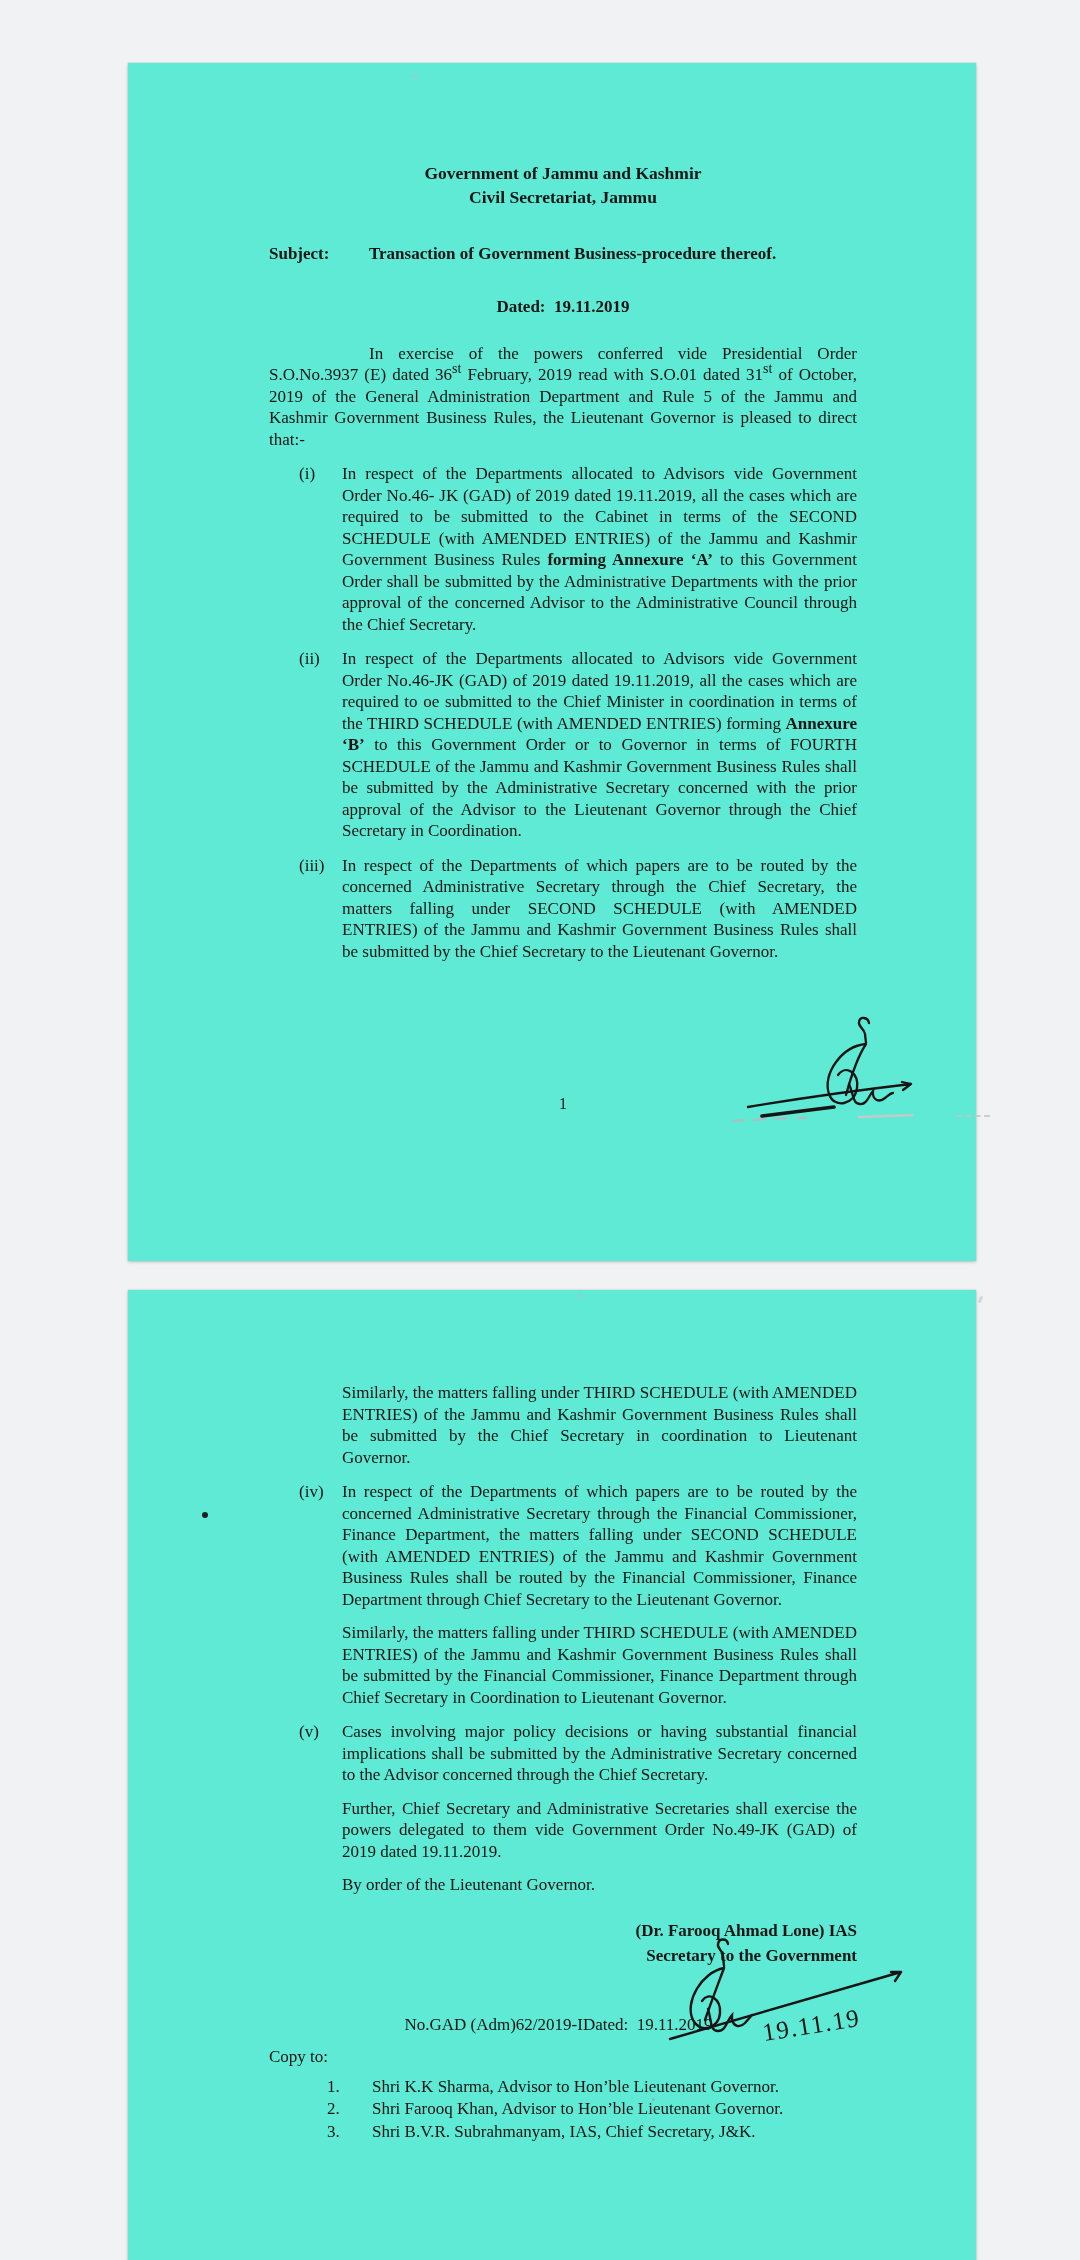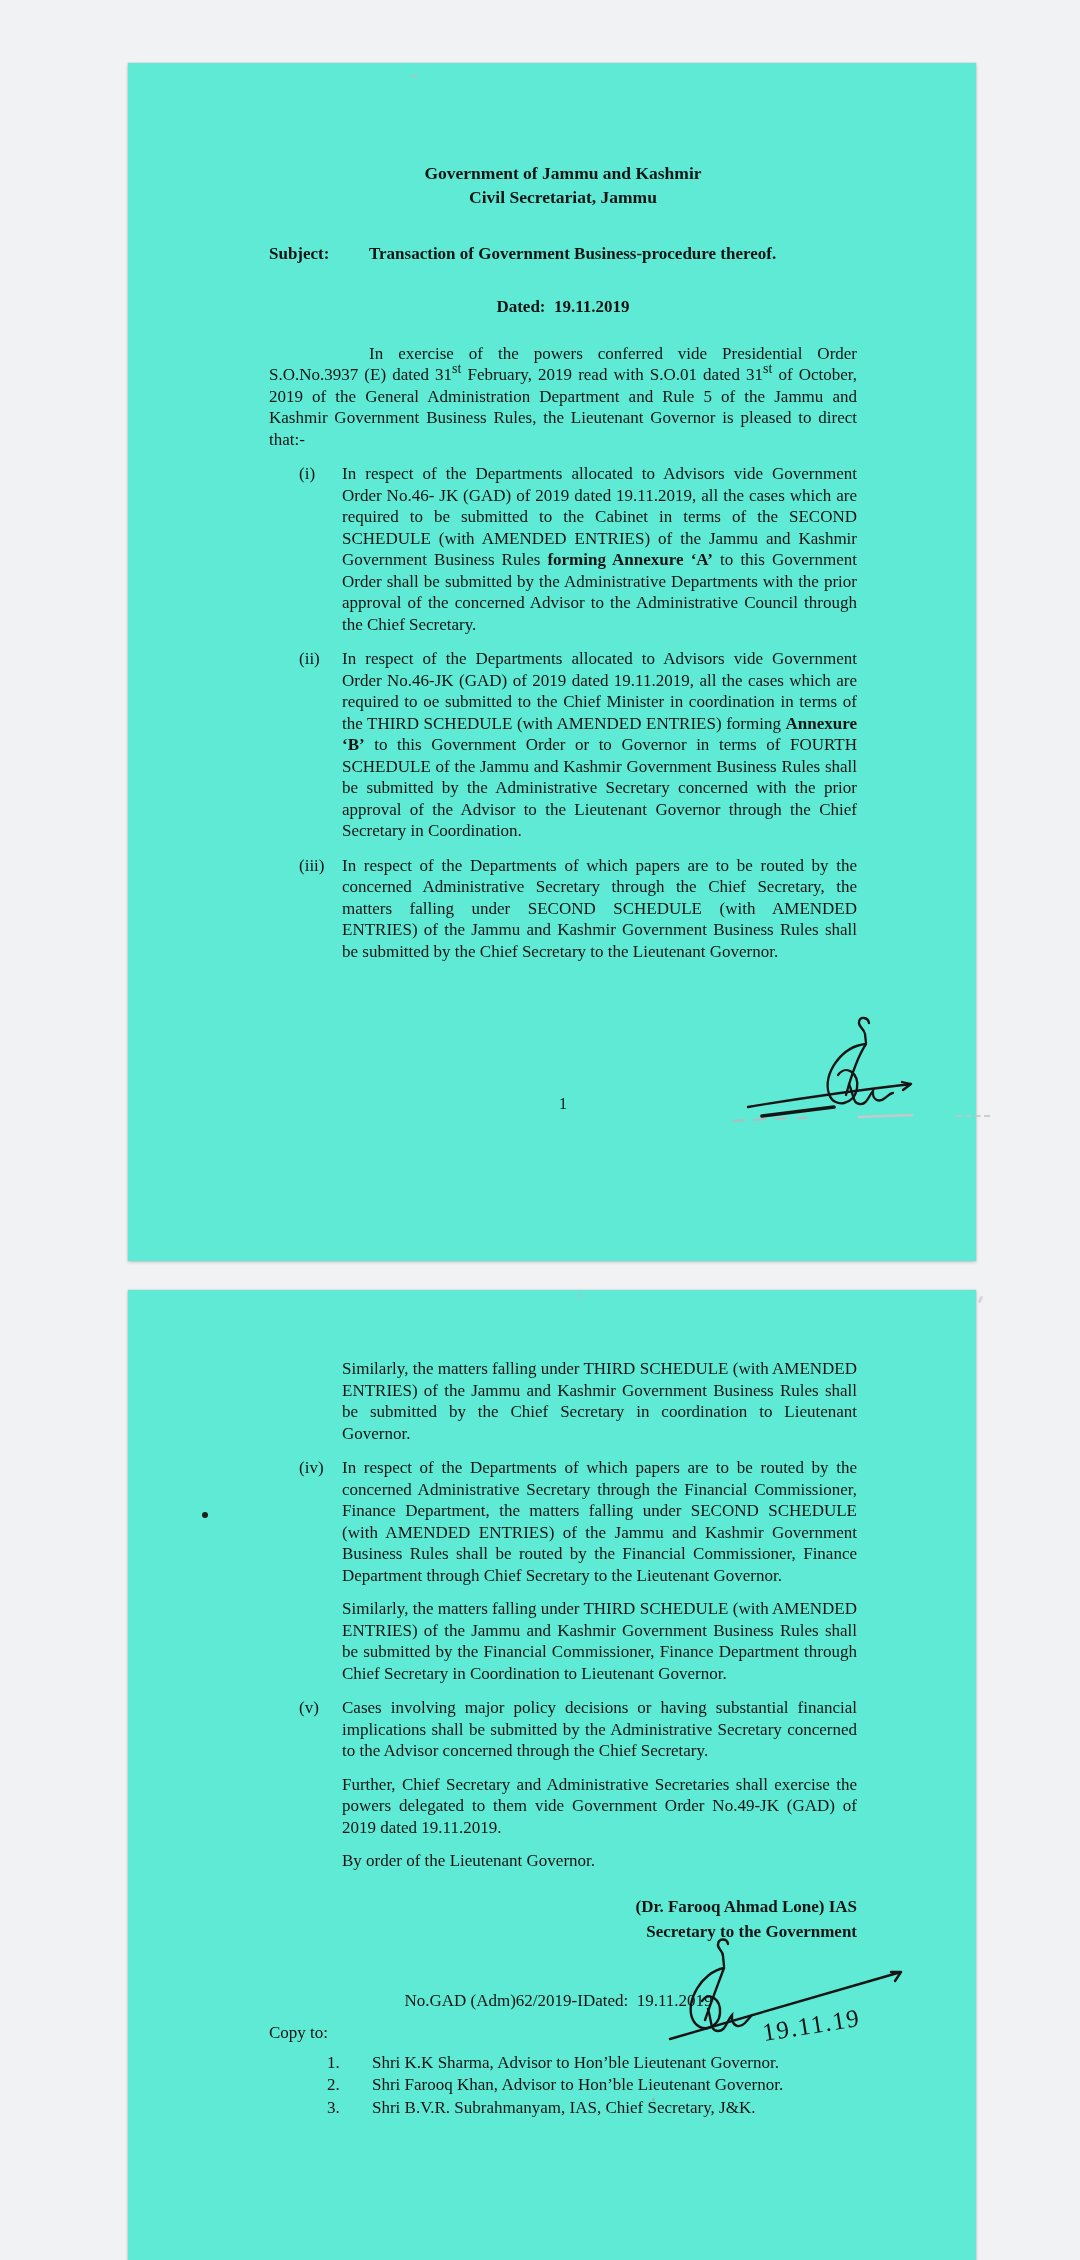--- a/index.html
+++ b/index.html
@@ -58,21 +58,21 @@
 
     <div class="subject-row">
       <span class="lbl">Subject:</span>
       <span>Transaction of Government Business-procedure thereof.</span>
     </div>
 
     <div class="order-block">
       <div>Dated:&nbsp; 19.11.2019</div>
     </div>
 
-    <p class="intro"><span>In exercise of the powers conferred vide Presidential Order S.O.No.3937 (E) dated 31</span><sup>st</sup><span> February, 2019 read with S.O.01 dated 31</span><sup>st</sup><span> of October, 2019 of the General Administration Department and Rule 5 of the Jammu and Kashmir Government Business Rules, the Lieutenant Governor is pleased to direct that:-</span></p>
+    <p class="intro"><span>In exercise of the powers conferred vide Presidential Order S.O.No.3937 (E) dated 36</span><sup>st</sup><span> February, 2019 read with S.O.01 dated 31</span><sup>st</sup><span> of October, 2019 of the General Administration Department and Rule 5 of the Jammu and Kashmir Government Business Rules, the Lieutenant Governor is pleased to direct that:-</span></p>
 
     <div class="item">
       <span>(i)</span>
       <div class="txt"><span>In respect of the Departments allocated to Advisors vide Government Order No.46- JK (GAD) of 2019 dated 19.11.2019, all the cases which are required to be submitted to the Cabinet in terms of the SECOND SCHEDULE (with AMENDED ENTRIES) of the Jammu and Kashmir Government Business Rules </span><b>forming Annexure ‘A’</b><span> to this Government Order shall be submitted by the Administrative Departments with the prior approval of the concerned Advisor to the Administrative Council through the Chief Secretary.</span></div>
     </div>
 
     <div class="item">
       <span>(ii)</span>
       <div class="txt"><span>In respect of the Departments allocated to Advisors vide Government Order No.46-JK (GAD) of 2019 dated 19.11.2019, all the cases which are required to oe submitted to the Chief Minister in coordination in terms of the THIRD SCHEDULE (with AMENDED ENTRIES) forming </span><b>Annexure ‘B’</b><span> to this Government Order or to Governor in terms of FOURTH SCHEDULE of the Jammu and Kashmir Government Business Rules shall be submitted by the Administrative Secretary concerned with the prior approval of the Advisor to the Lieutenant Governor through the Chief Secretary in Coordination.</span></div>
     </div>
@@ -97,21 +97,21 @@
       <path d="M140,104 l55,-2" stroke="#c6c9cc" stroke-width="2.5"></path>
     </g>
   </svg>
   <div class="dash-far"></div>
   <div class="speck" style="left:283px;top:12px;width:7px;height:3px;opacity:.55"></div>
 
   <div class="pagenum">1</div>
 </div>
 
 <div class="page" id="page2">
-  <div class="content" style="padding-top:68px">
+  <div class="content" style="padding-top:92px">
 
     <p class="para-ind" style="margin-top:0">Similarly, the matters falling under THIRD SCHEDULE (with AMENDED ENTRIES) of the Jammu and Kashmir Government Business Rules shall be submitted by the Chief Secretary in coordination to Lieutenant Governor.</p>
 
     <div class="item">
       <span>(iv)</span>
       <div class="txt">In respect of the Departments of which papers are to be routed by the concerned Administrative Secretary through the Financial Commissioner, Finance Department, the matters falling under SECOND SCHEDULE (with AMENDED ENTRIES) of the Jammu and Kashmir Government Business Rules shall be routed by the Financial Commissioner, Finance Department through Chief Secretary to the Lieutenant Governor.</div>
     </div>
 
     <p class="para-ind">Similarly, the matters falling under THIRD SCHEDULE (with AMENDED ENTRIES) of the Jammu and Kashmir Government Business Rules shall be submitted by the Financial Commissioner, Finance Department through Chief Secretary in Coordination to Lieutenant Governor.</p>
 

